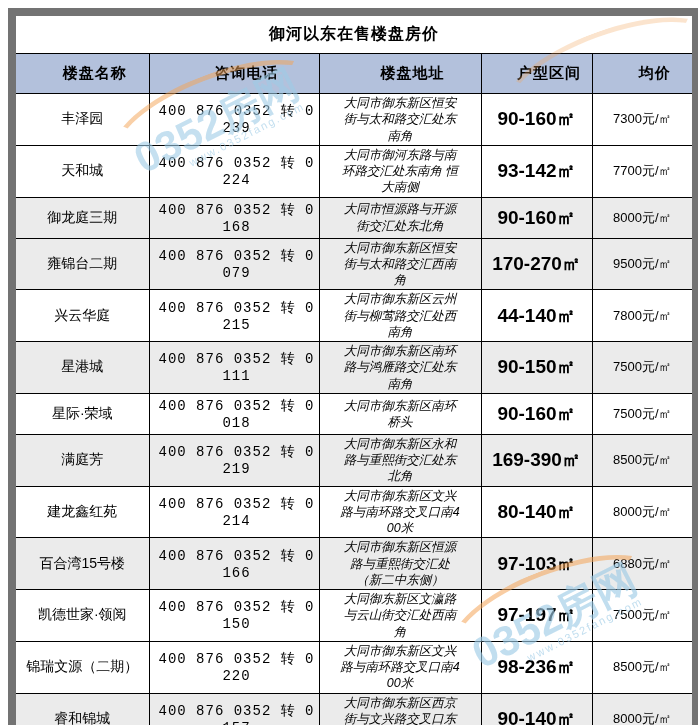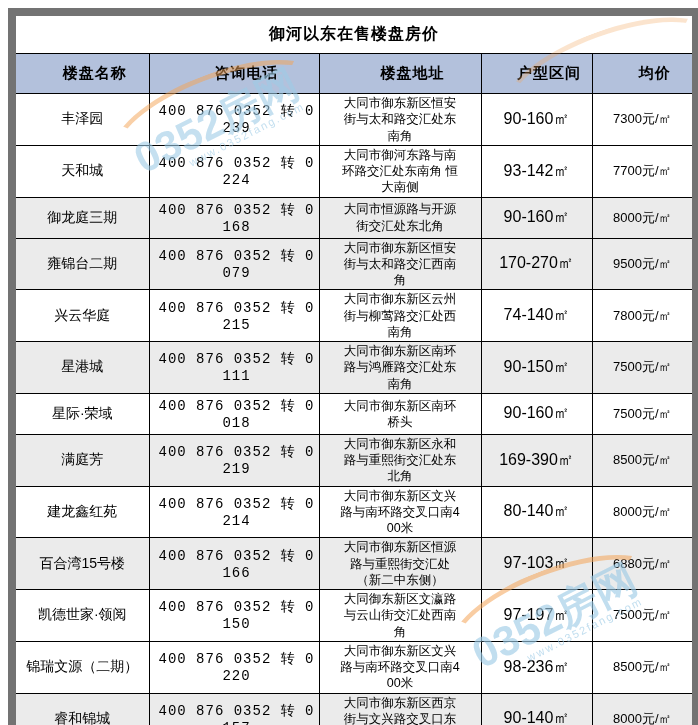--- a/index.html
+++ b/index.html
@@ -21,22 +21,22 @@
   }
   tr.header-row th{
     height:37px;font-size:15px;font-weight:bold;background:var(--header-bg,#b3c1dc);
     letter-spacing:1px;
     padding-left:28px;
   }
   tbody td{height:38px;font-size:13px;background:#fff;}
   tbody tr.alt td{background:var(--alt-bg,#ebebeb);}
   tbody td:nth-child(1){font-size:14px;margin-top:18px;}
   tbody td:nth-child(2){font-size:14px;letter-spacing:1px;font-family:Liberation Mono, monospace;padding-left:8px;}
-  tbody td:nth-child(3){font-size:12.5px;line-height:1.3;padding:1px 19px;}
-  tbody td:nth-child(4){font-size:16px;}
+  tbody td:nth-child(3){font-size:12.5px;line-height:1.3;padding:1px 19px;font-style:italic;}
+  tbody td:nth-child(4){font-size:19px;font-weight:bold;}
   tbody td:nth-child(5){font-size:13px;margin-left:16px;}
   
   .wm{
     position:absolute;z-index:2;pointer-events:none;transform:rotate(-27deg);
     white-space:nowrap;
   }
   .wm-text{
     font-weight:bold;font-size:42px;color:var(--wm-blue,rgba(158,203,230,0.75));
     line-height:1;
   }
@@ -105,21 +105,21 @@
     <td>雍锦台二期</td>
     <td>400 876 0352 转 0079</td>
     <td>大同市御东新区恒安街与太和路交汇西南角</td>
     <td>170-270㎡</td>
     <td>9500元/㎡</td>
   </tr>
         <tr>
     <td>兴云华庭</td>
     <td>400 876 0352 转 0215</td>
     <td>大同市御东新区云州街与柳莺路交汇处西南角</td>
-    <td>74-140㎡</td>
+    <td>44-140㎡</td>
     <td>7800元/㎡</td>
   </tr>
         <tr class="alt">
     <td>星港城</td>
     <td>400 876 0352 转 0111</td>
     <td>大同市御东新区南环路与鸿雁路交汇处东南角</td>
     <td>90-150㎡</td>
     <td>7500元/㎡</td>
   </tr>
         <tr>

